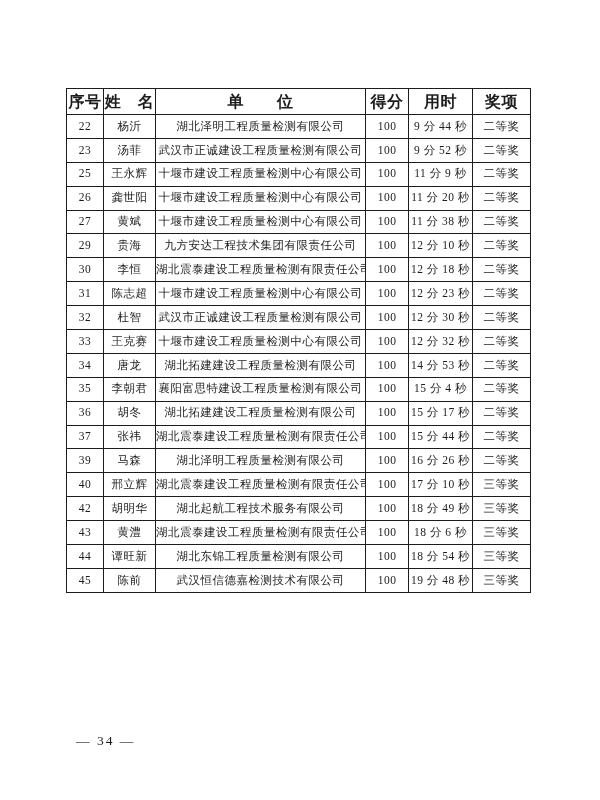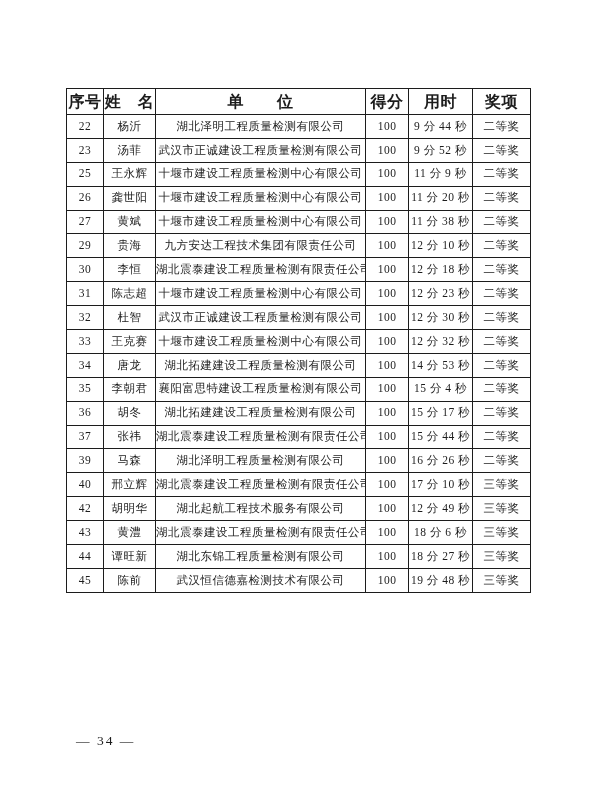--- a/index.html
+++ b/index.html
@@ -237,39 +237,39 @@
           <td class="cell-time">17 分 10 秒</td>
           <td class="cell-award">三等奖</td>
         </tr>
 
 
         <tr>
           <td class="cell-index">42</td>
           <td class="cell-name">胡明华</td>
           <td class="cell-company">湖北起航工程技术服务有限公司</td>
           <td class="cell-score">100</td>
-          <td class="cell-time">12 分 49 秒</td>
+          <td class="cell-time">18 分 49 秒</td>
           <td class="cell-award">三等奖</td>
         </tr>
 
         <tr>
           <td class="cell-index">43</td>
           <td class="cell-name">黄澧</td>
           <td class="cell-company">湖北震泰建设工程质量检测有限责任公司</td>
           <td class="cell-score">100</td>
           <td class="cell-time">18 分 6 秒</td>
           <td class="cell-award">三等奖</td>
         </tr>
 
         <tr>
           <td class="cell-index">44</td>
           <td class="cell-name">谭旺新</td>
           <td class="cell-company">湖北东锦工程质量检测有限公司</td>
           <td class="cell-score">100</td>
-          <td class="cell-time">18 分 27 秒</td>
+          <td class="cell-time">18 分 54 秒</td>
           <td class="cell-award">三等奖</td>
         </tr>
 
         <tr>
           <td class="cell-index">45</td>
           <td class="cell-name">陈前</td>
           <td class="cell-company">武汉恒信德嘉检测技术有限公司</td>
           <td class="cell-score">100</td>
           <td class="cell-time">19 分 48 秒</td>
           <td class="cell-award">三等奖</td>

